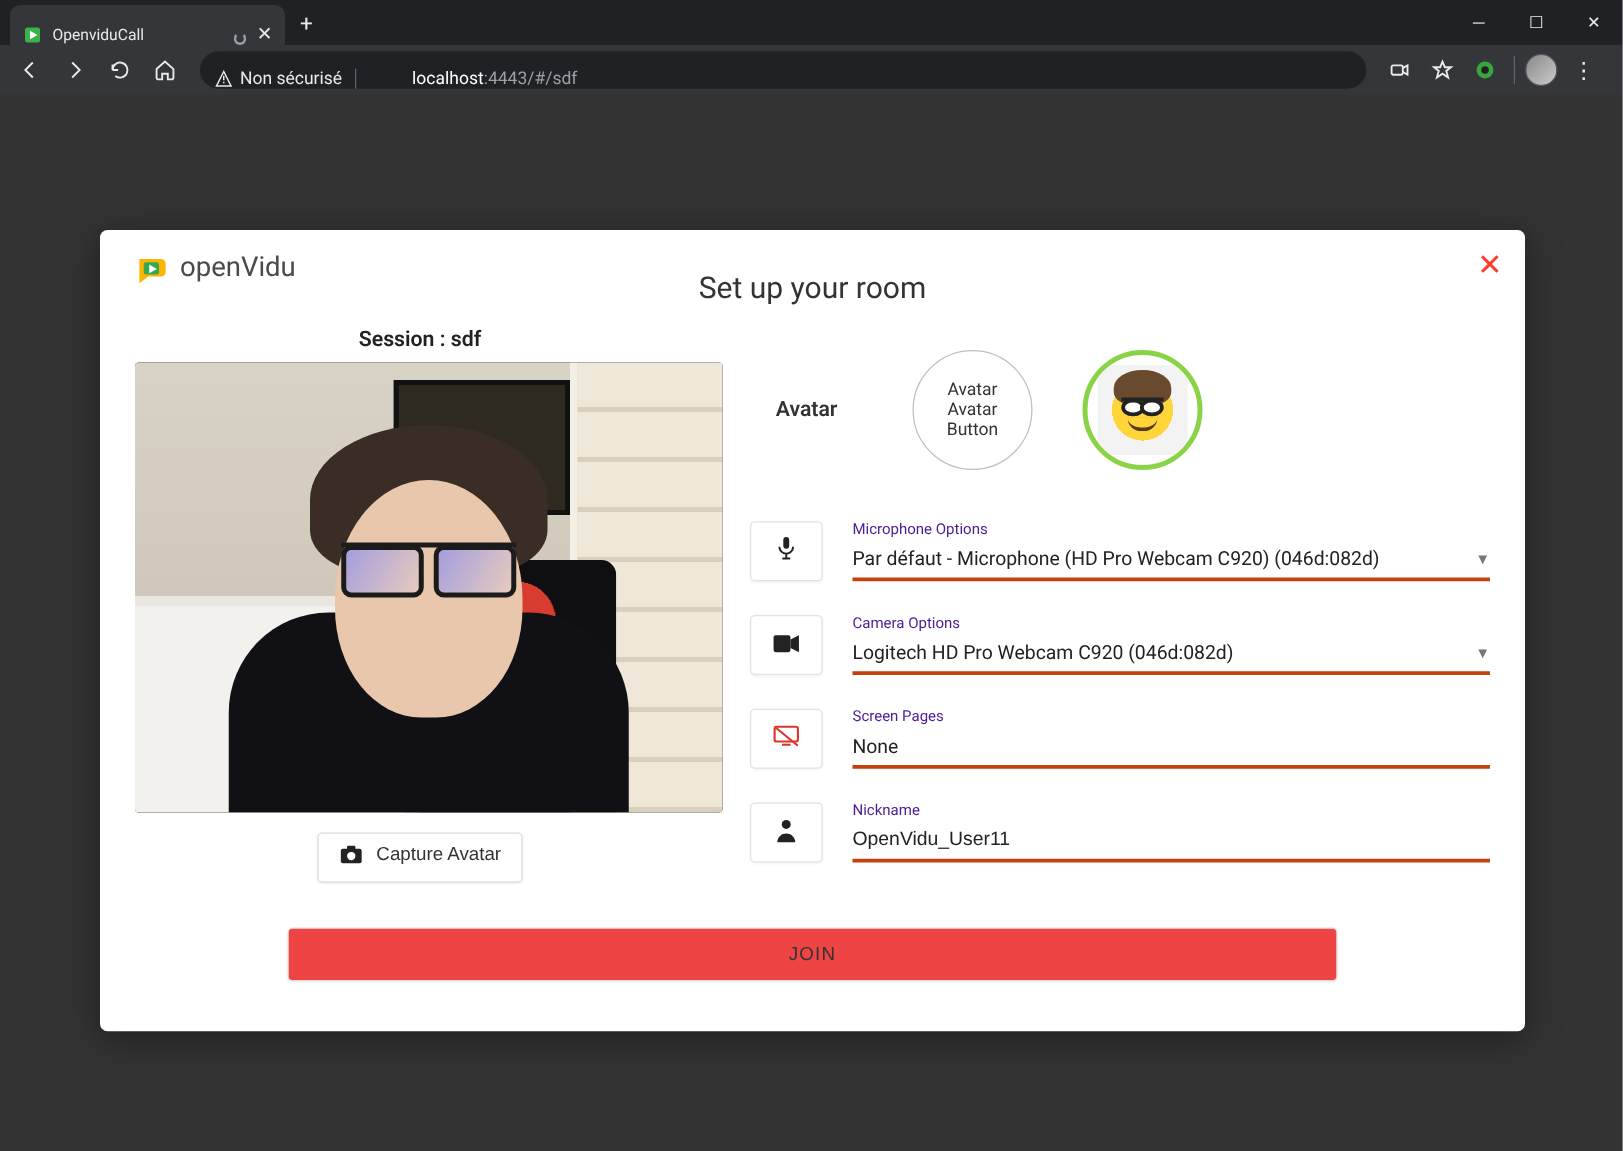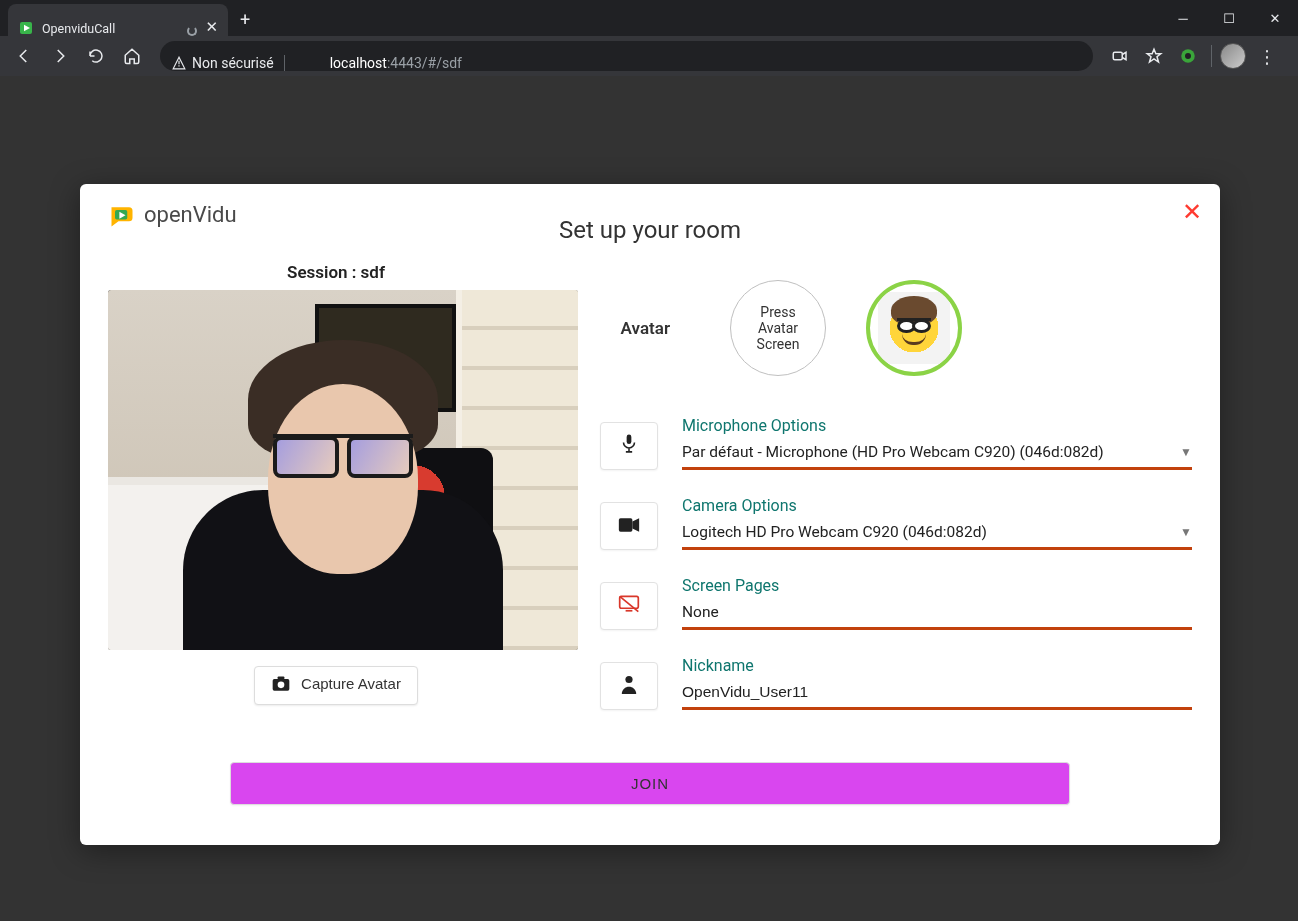--- a/index.html
+++ b/index.html
@@ -222,36 +222,36 @@
     display: flex; align-items: center; justify-content: center;
     font-size: 20px; color: #222; cursor: pointer;
     box-shadow: 0 1px 2px rgba(0,0,0,.05);
     flex-shrink: 0;
     background: #fff;
   }
   .icon-off { color: #d9372a; }
   .field {
     flex: 1;
   }
-  .field-label { font-size: 16px; color: #0f766e; margin-bottom: 2px; }
+  .field-label { font-size: 12px; color: #4c1d95; margin-bottom: 2px; }
   .field-input {
     width: 100%; border: none; border-bottom: 3px solid #c2410c;
     font-size: 15.5px; color: #222; padding: 6px 0;
     background: transparent;
   }
   .field-select { display:flex; align-items:center; }
   .field-select .caret {
     color: #777; font-size: 12px; margin-left: 6px;
   }
   .join-btn {
     margin-top: 26px;
     width: 840px;
     margin-left: auto; margin-right: auto;
     border: 1px solid #ddd; border-radius: 4px;
-    background: #d946ef; text-align: center;
+    background: #ef4444; text-align: center;
     font-size: 15px; letter-spacing: 1px; color: #333;
     padding: 12px; cursor: pointer;
     display: block;
     box-shadow: 0 1px 2px rgba(0,0,0,.05);
   }
 </style>
 </head>
 <body>
 
 <div class="browser-frame">
@@ -375,21 +375,21 @@
             </span>
             <span>Capture Avatar</span>
           </button>
         </div>
 
         <div class="right-col">
           <div class="avatar-row">
             <div class="avatar-label">Avatar</div>
             <div class="avatar-slots">
               <div class="avatar-circ">
-                <span>Press Avatar Screen</span>
+                <span>Avatar Avatar Button</span>
               </div>
               <div class="avatar-circ avatar-selected">
                 <div class="lego-face">
                   <div class="lego-hair"></div>
                   <div class="lego-glasses"></div>
                   <div class="lego-smile"></div>
                 </div>
               </div>
             </div>
           </div>

